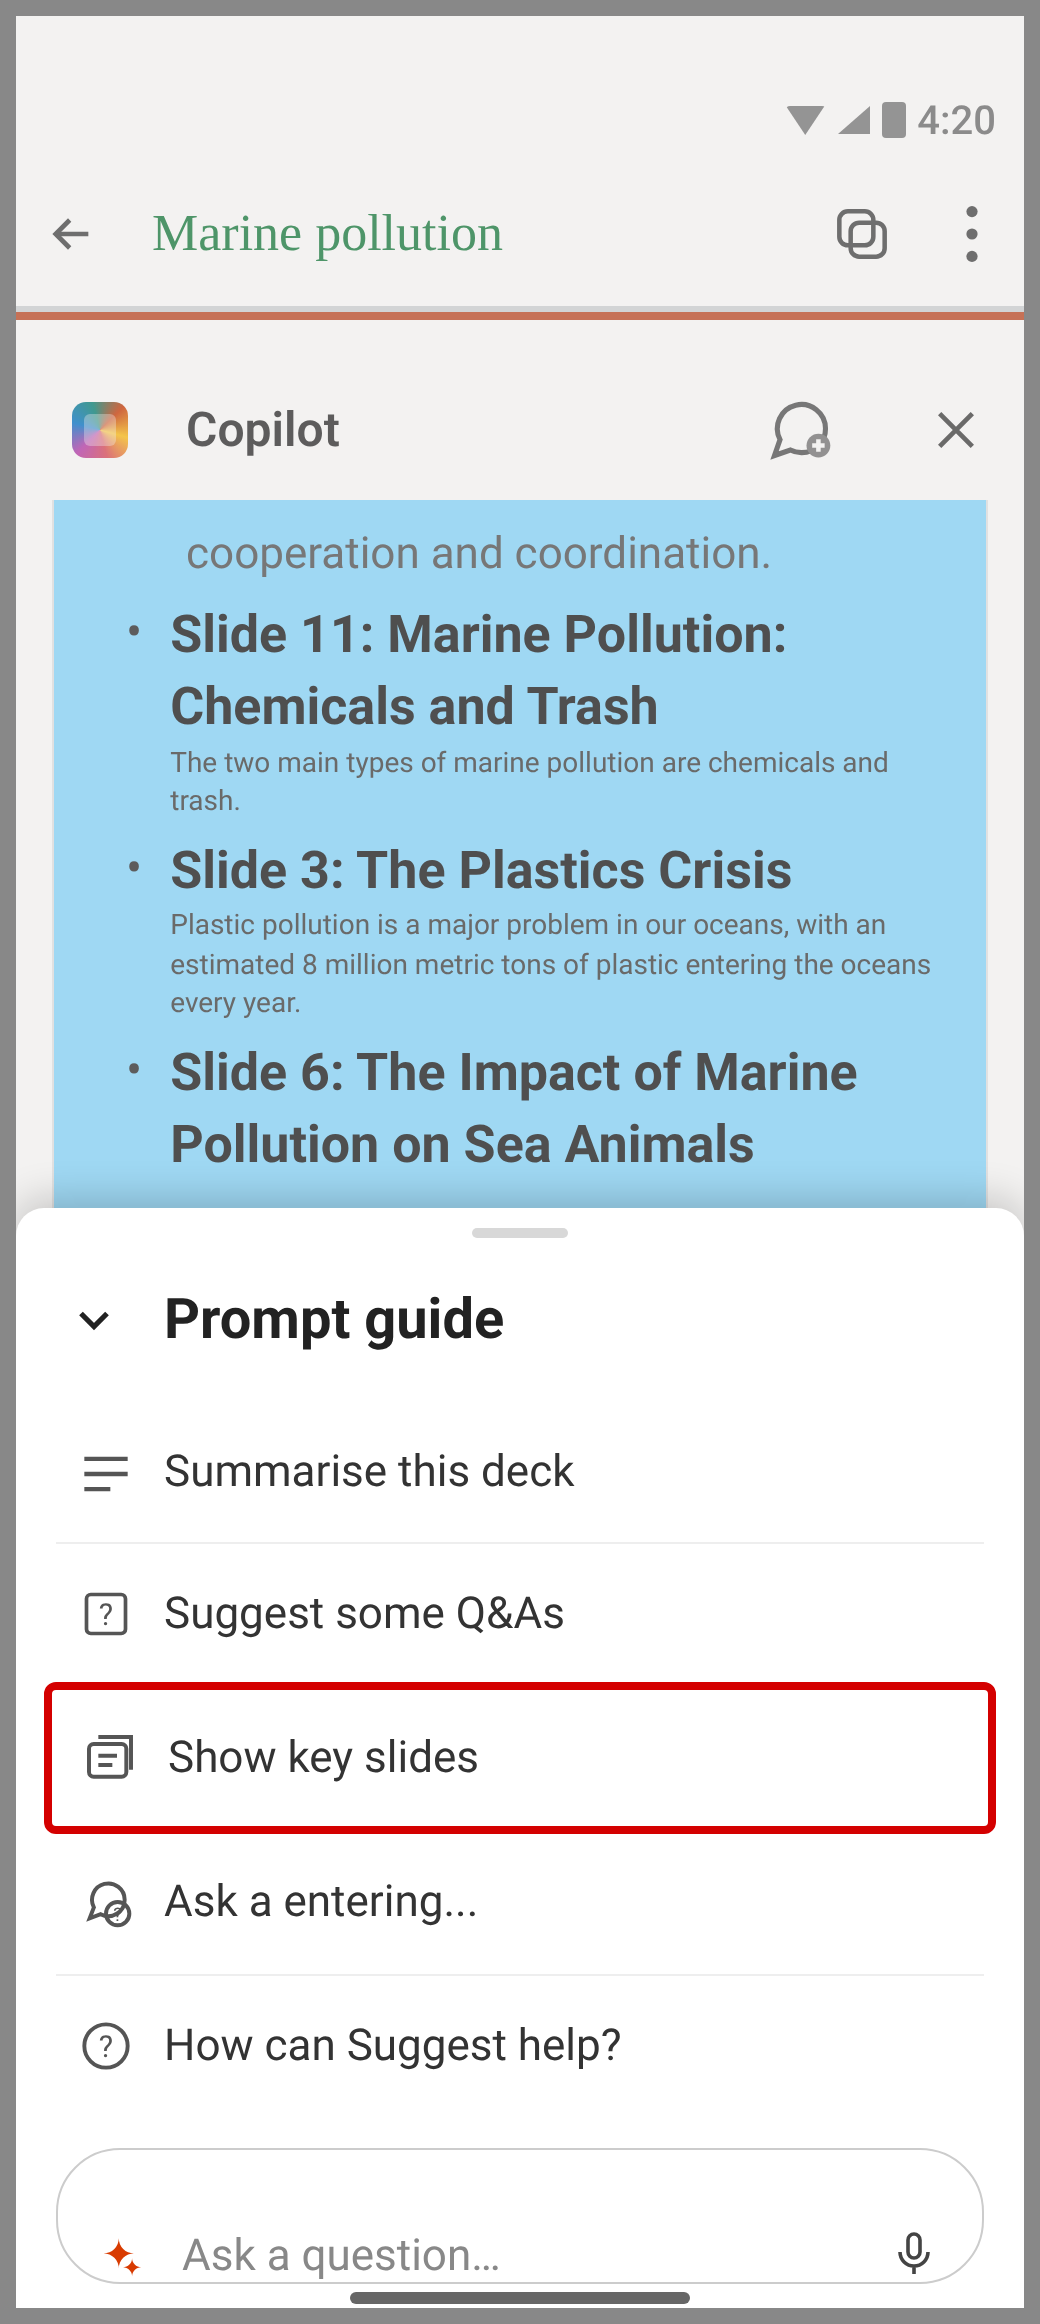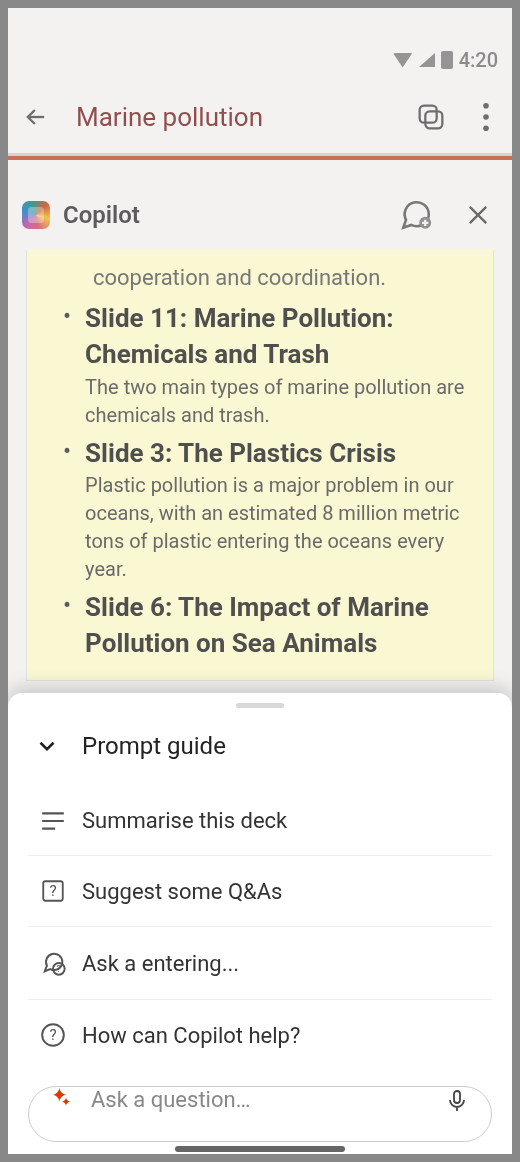--- a/index.html
+++ b/index.html
@@ -35,71 +35,71 @@
 
   
   .appheader {
     height: 76px;
     display: flex;
     align-items: center;
     padding: 0 14px;
     gap: 26px;
     border-bottom: 3px solid #caccce;
   }
-  .appheader .title { font-size: 26px; color: #7f1d1d; flex:1; }
+  .appheader .title { font-size: 26px; color: #15803d; flex:1;font-family:Liberation Serif, serif; }
   .appheader .icon { color:#4a4a4a; }
   .orange-line { height:4px; background:#c94a21; }
 
   
   .panel {
     margin-top: 28px;
     background: #f3f2f1;
   }
   .panel-head {
-    display:flex; align-items:center; padding: 10px 20px 18px 14px; gap:13px;
+    display:flex; align-items:center; padding: 10px 20px 18px 28px; gap:29px;
   }
   .panel-title { font-size:24px; font-weight:600; color:#333; flex:1; }
   .copilot-logo {
     width:28px; height:28px; border-radius:7px;
     background: conic-gradient(from 45deg,#d83b01,#ffb900,#e74856,#c239b3,#0078d4,#008575,#d83b01);
     position:relative;
   }
   .copilot-logo::after{content:"";position:absolute;inset:6px;background:#f3f2f1;border-radius:3px;opacity:0.35;}
 
   
   .slidebox {
     margin: 0 18px;
-    background:#fef9c3;
+    background:#7dd3fc;
     border:1px solid #ddd;
     border-top:0;
     border-radius:0 0 0 0;
     padding: 12px 26px 18px 26px;
   }
   .slidebox .truncline { color:#555; font-size:22px; line-height:1.45; text-align:left; padding-left:40px;}
   .slidebox ul { list-style:none; }
   .slidebox li { display:flex; gap:14px; padding-top:6px; }
   .slidebox li::before { content:"•"; font-size:24px; line-height:1.2; padding-top:2px; padding-left:10px; color:#333;}
   .slidebox .stitle { font-size:26px; font-weight:700; color:#222; line-height:1.4;}
-  .slidebox .sdesc { font-size:20px; color:#444; line-height:1.4; }
+  .slidebox .sdesc { font-size:14px; color:#444; line-height:1.4; }
 
   
   .sheet {
     position:absolute;
     left:0; right:0; bottom:0;
     background:#fff;
     border-radius: 14px 14px 0 0;
     box-shadow: 0 -4px 20px rgba(0,0,0,0.2);
     padding-bottom: 12px;
   }
   .grabber { width:48px;height:5px;background:#d8d8d8;border-radius:3px;margin:10px auto 6px; }
   .sheet-head {
     display:flex; align-items:center; gap:22px;
     padding: 18px 26px 26px 26px;
   }
-  .sheet-head .label { font-size:24px; font-weight:400; color:#222; }
+  .sheet-head .label { font-size:28px; font-weight:700; color:#222; }
 
   .optlist { padding: 0 20px; }
   .opt {
     display:flex; align-items:center; gap:14px;
     padding: 22px 10px;
     border-bottom:1px solid #eee;
     font-size:22px; color:#333;
   }
   .opt:last-of-type { border-bottom:none; }
   .opt .oicon { width:30px; display:flex; justify-content:center; color:#555;}
@@ -108,23 +108,23 @@
     border-radius:6px;
     margin: -2px -6px;
     padding: 20px 14px;
   }
 
   
   .promptbox {
     margin: 16px 20px 0;
     border:1px solid #ccc;
     border-radius: 32px;
-    height:56px;
+    height:68px;
     display:flex;
-    align-items:flex-start;
+    align-items:flex-end;
     padding: 0 22px;
     gap:18px;
     color:#888;
     font-size:22px;
   }
   .sparkle { color:#d83b01; font-size:22px; position:relative; width:22px; height:22px;}
   .sparkle::before{content:"✦";position:absolute;left:0;top:-4px;font-size:20px;}
   .sparkle::after{content:"✦";position:absolute;left:10px;top:8px;font-size:12px;}
 
   
@@ -238,40 +238,50 @@
       <div class="opt">
         <span class="oicon">
           <svg width="26" height="26" viewBox="0 0 24 24" fill="none" stroke="#555" stroke-width="1.7">
               <rect x="3" y="3" width="18" height="18" rx="2"></rect>
               <text x="12" y="17" text-anchor="middle" font-size="14" fill="#555" stroke="none">?</text>
             </svg>
         </span>
         <span>Suggest some Q&amp;As</span>
       </div>
 
+      <div class="opt highlight">
+        <span class="oicon">
+          <svg width="28" height="28" viewBox="0 0 24 24" fill="none" stroke="#555" stroke-width="1.7">
+              <rect x="3" y="6" width="16" height="14" rx="2"></rect>
+              <path d="M7 11h8M7 15h6"></path>
+              <path d="M7 3h14v14"></path>
+            </svg>
+        </span>
+        <span>Show key slides</span>
+      </div>
 
       <div class="opt">
         <span class="oicon">
           <svg width="28" height="28" viewBox="0 0 24 24" fill="none" stroke="#555" stroke-width="1.7">
             <path d="M20 11a7 7 0 0 1-10.3 6.2L5 19l1.8-4.7A7 7 0 1 1 20 11z"></path>
             <circle cx="17" cy="17" r="5"></circle>
               <text x="17" y="20" text-anchor="middle" font-size="8" fill="#555" stroke="none">?</text>
           </svg>
         </span>
         <span>Ask a entering...</span>
       </div>
 
       <div class="opt">
         <span class="oicon">
           <svg width="26" height="26" viewBox="0 0 24 24" fill="none" stroke="#555" stroke-width="1.8">
               <circle cx="12" cy="12" r="10"></circle>
               <text x="12" y="17" text-anchor="middle" font-size="14" fill="#555" stroke="none">?</text>
             </svg>
         </span>
-        <span>How can Copilot help?</span>
+        <span>How can Suggest help?</span>
       </div>
     </div>
 
     <div class="promptbox">
       <span class="sparkle"></span>
       <span style="flex:1">Ask a question…</span>
       <span>
         <svg width="24" height="28" viewBox="0 0 24 24" fill="none" stroke="#444" stroke-width="1.8">
             <rect x="9" y="2" width="6" height="12" rx="3"></rect>
             <path d="M5 11a7 7 0 0 0 14 0M12 18v4"></path>

